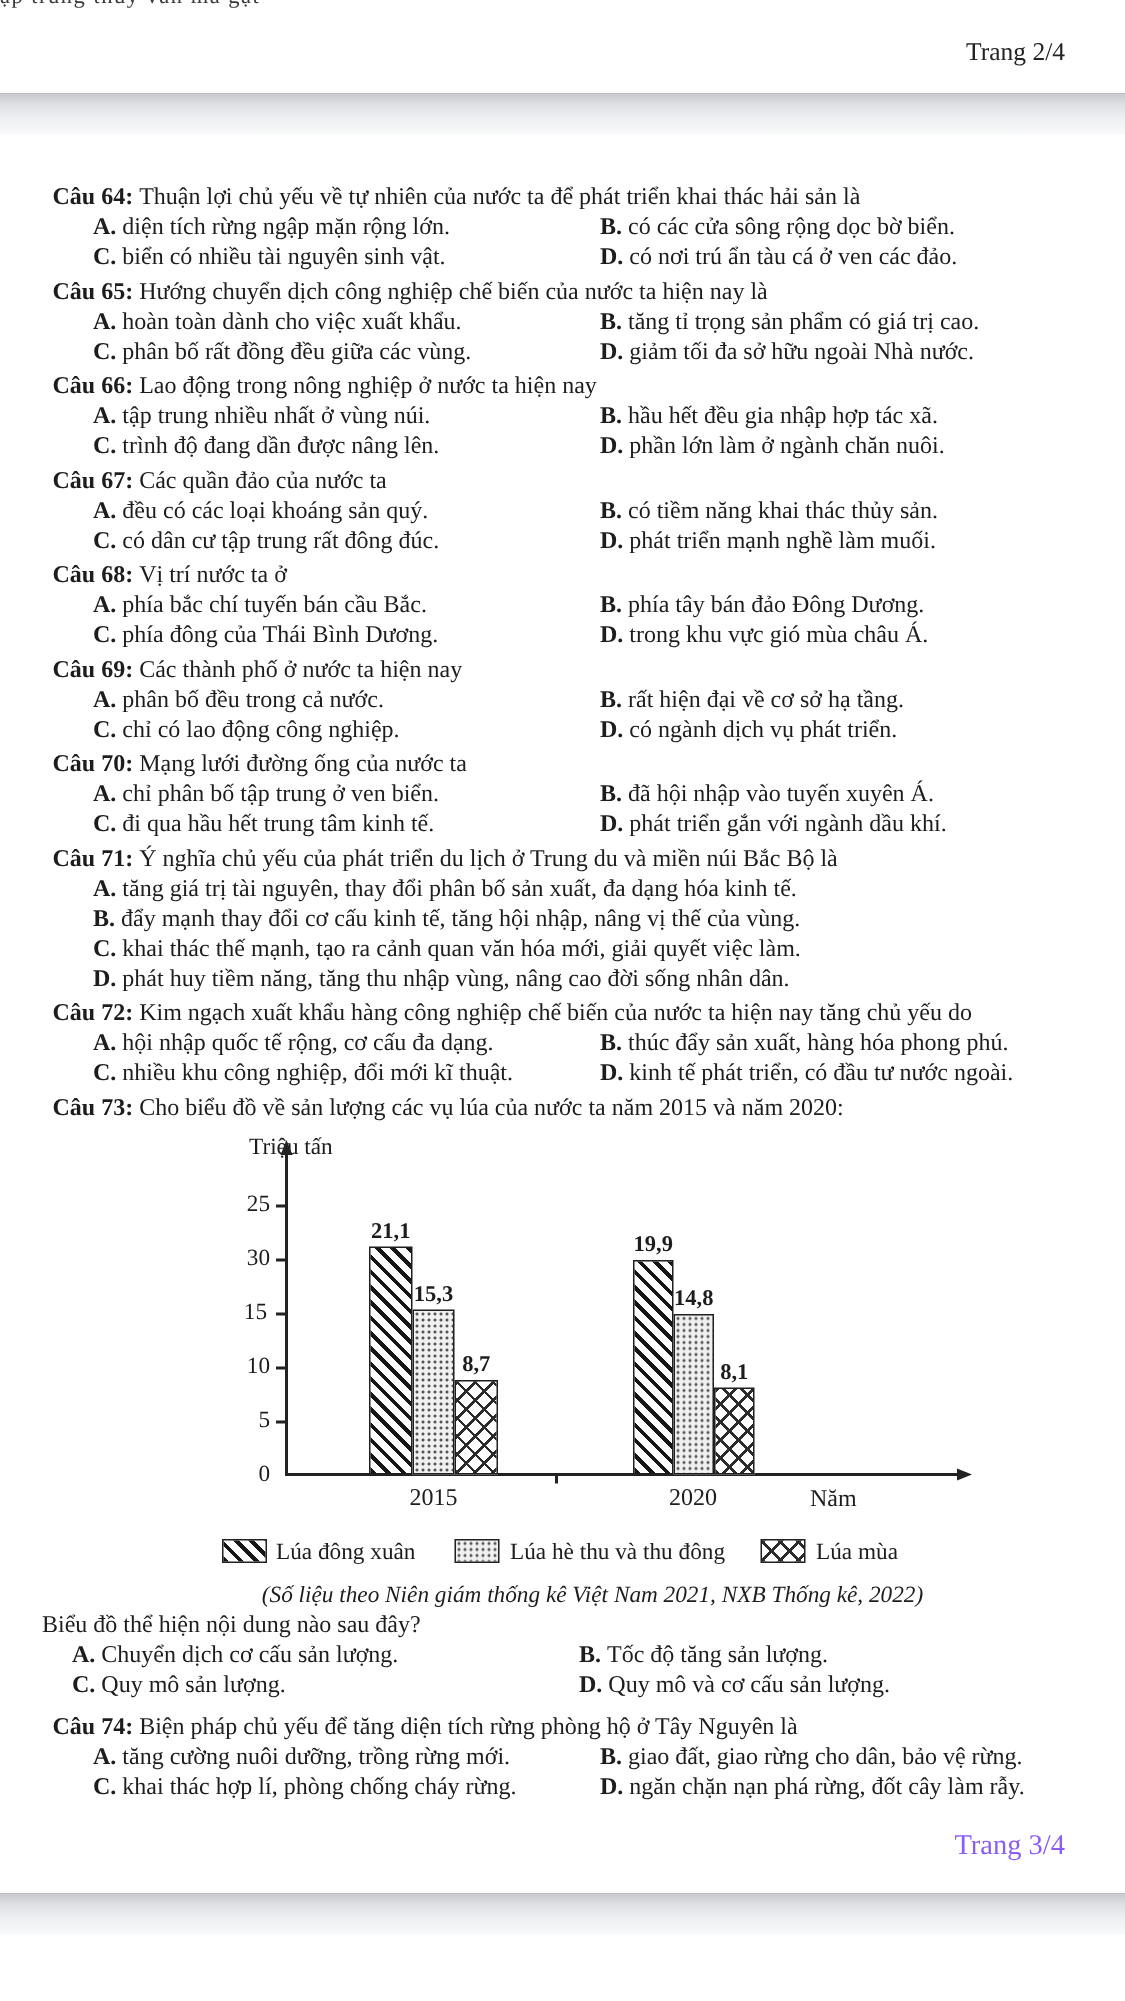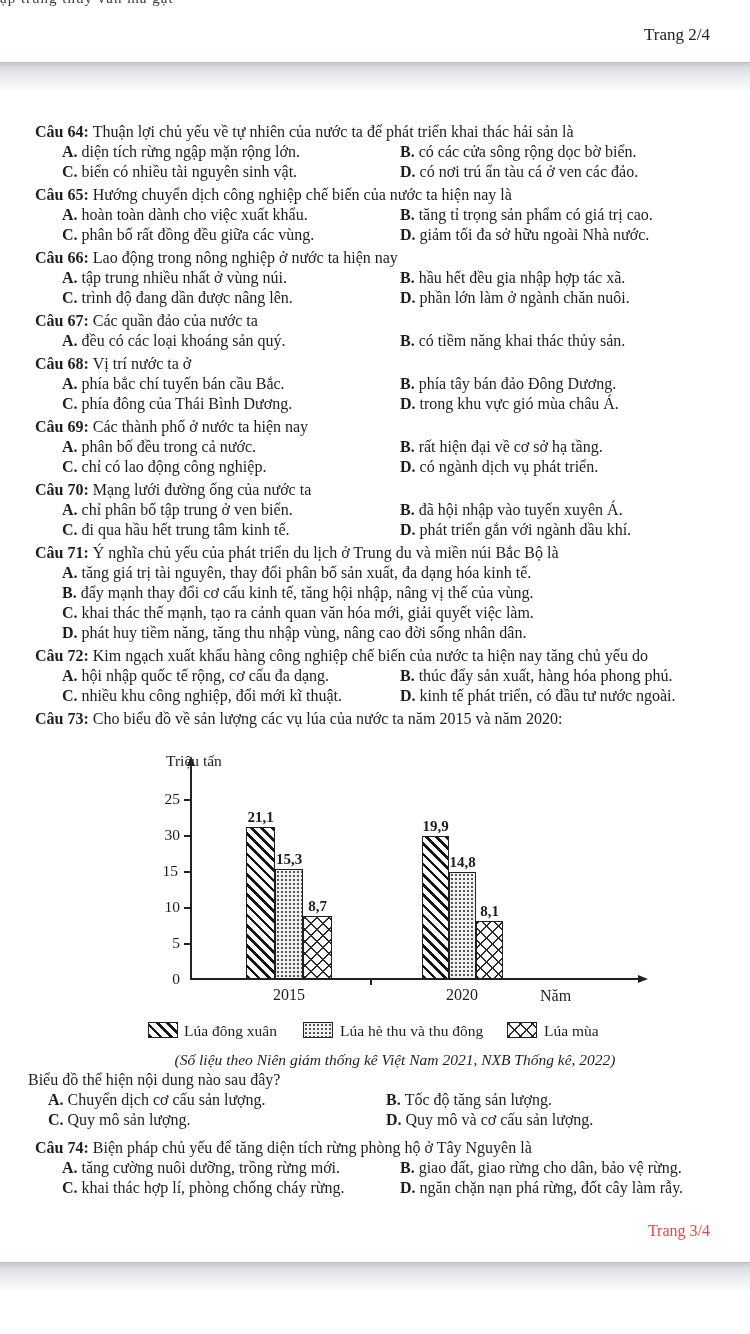--- a/index.html
+++ b/index.html
@@ -6,21 +6,21 @@
   body{
     width:750px;height:1334px;position:relative;overflow:hidden;
     background:#ffffff;color:#1d1d1d;
     font-family:"Liberation Serif","DejaVu Serif",serif;
     font-size:16px;line-height:20px;
   }
   
   .top-fragment{position:absolute;top:0;left:452;width:240;height:9px;overflow:hidden;color:#3a3a3a;}
   .top-fragment span{display:block;margin-top:-12px;font-size:15px;letter-spacing:1px;}
   .page-label-top{position:absolute;top:25px;right:40px;font-size:17px;color:#222;}
-  .page-label-bottom{position:absolute;top:1221px;right:40px;font-size:16px;color:#ef4444;}
+  .page-label-bottom{position:absolute;top:1221px;right:40px;font-size:19px;color:#8b5cf6;}
   .divider{position:absolute;left:0;width:750px;height:27px;
     background:linear-gradient(180deg,#c7c9ce 0,#dddfe3 22%,#eceef1 55%,#f6f7f8 88%,#fbfbfc 100%);
     border-top:1px solid #b9bcc2;}
   .divider.top{top:62px;}
   .divider.bottom{top:1262px;}
   .bottom-fragment{position:absolute;top:1320px;left:76px;width:640px;height:14px;overflow:hidden;color:#2b2b2b;margin-top:32px;}
   .bottom-fragment b{margin-right:4px;}
   
   .content{position:absolute;top:122px;left:35px;width:690px;}
   .question{margin-bottom:3px;}
@@ -28,21 +28,21 @@
   .stem{line-height:20px;}
   .options{padding-left:27px;}
   .options.two-col{display:grid;grid-template-columns:338px auto;}
   .options.stacked{display:block;}
   .option{line-height:20px;}
   .okey{font-weight:bold;}
   .chart-question{margin-bottom:8px;}
   .chart-question .options{padding-left:13px;}
   .sub-question{margin-left:-7px;line-height:20px;}
   
-  .chart{position:relative;width:520px;height:300px;margin-left:105px;margin-top:20px;}
+  .chart{position:relative;width:520px;height:300px;margin-left:105px;margin-top:4px;}
   .chart *{position:absolute;}
   .c-ylabel{left:26px;top:2px;font-size:15.5px;white-space:nowrap;}
   .c-yaxis{left:50px;top:16px;width:1.5px;height:214px;background:#222;}
   .c-yarrow{left:46.5px;top:7px;width:0;height:0;border-left:4.5px solid transparent;border-right:4.5px solid transparent;border-bottom:10px solid #222;}
   .c-xaxis{left:50px;top:229px;width:452px;height:1.5px;background:#222;}
   .c-xarrow{left:498px;top:225.5px;width:0;height:0;border-top:4.5px solid transparent;border-bottom:4.5px solid transparent;border-left:10px solid #222;}
   .c-ytick-label{width:34px;text-align:right;font-size:15.5px;line-height:18px;font-family:Liberation Serif, serif;}
   .c-ytick{width:6px;height:1.5px;background:#222;left:44px;}
   .c-xtick{width:1.5px;height:6px;background:#222;top:230px;}
   .bar{border:1px solid #1f1f1f;box-sizing:border-box;}
@@ -91,20 +91,22 @@
         <div class="option"><span class="okey">B.</span>&nbsp;hầu hết đều gia nhập hợp tác xã.</div>
         <div class="option"><span class="okey">C.</span>&nbsp;trình độ đang dần được nâng lên.</div>
         <div class="option"><span class="okey">D.</span>&nbsp;phần lớn làm ở ngành chăn nuôi.</div>
       </div>
     </div>
     <div class="question">
       <div class="stem"><span class="qnum">Câu 67:</span>&nbsp;Các quần đảo của nước ta</div>
       <div class="options two-col">
         <div class="option"><span class="okey">A.</span>&nbsp;đều có các loại khoáng sản quý.</div>
         <div class="option"><span class="okey">B.</span>&nbsp;có tiềm năng khai thác thủy sản.</div>
+        <div class="option"><span class="okey">C.</span>&nbsp;có dân cư tập trung rất đông đúc.</div>
+        <div class="option"><span class="okey">D.</span>&nbsp;phát triển mạnh nghề làm muối.</div>
       </div>
     </div>
     <div class="question">
       <div class="stem"><span class="qnum">Câu 68:</span>&nbsp;Vị trí nước ta ở</div>
       <div class="options two-col">
         <div class="option"><span class="okey">A.</span>&nbsp;phía bắc chí tuyến bán cầu Bắc.</div>
         <div class="option"><span class="okey">B.</span>&nbsp;phía tây bán đảo Đông Dương.</div>
         <div class="option"><span class="okey">C.</span>&nbsp;phía đông của Thái Bình Dương.</div>
         <div class="option"><span class="okey">D.</span>&nbsp;trong khu vực gió mùa châu Á.</div>
       </div>

